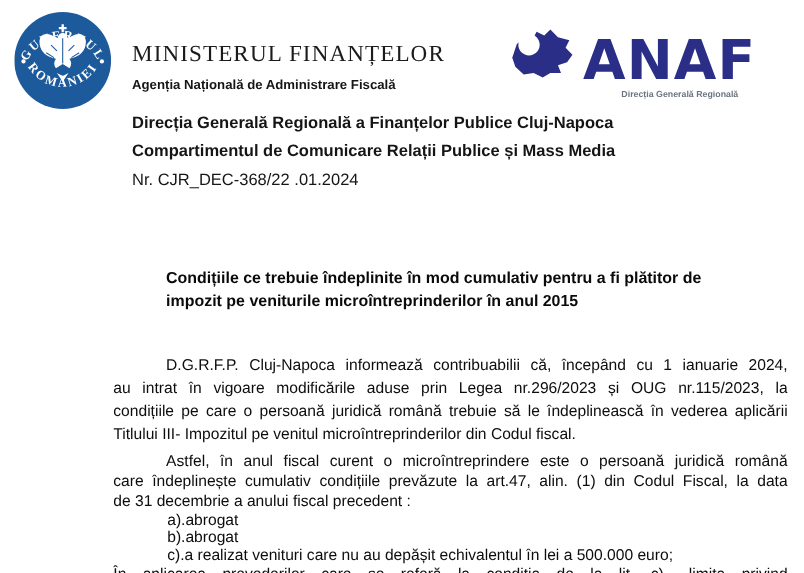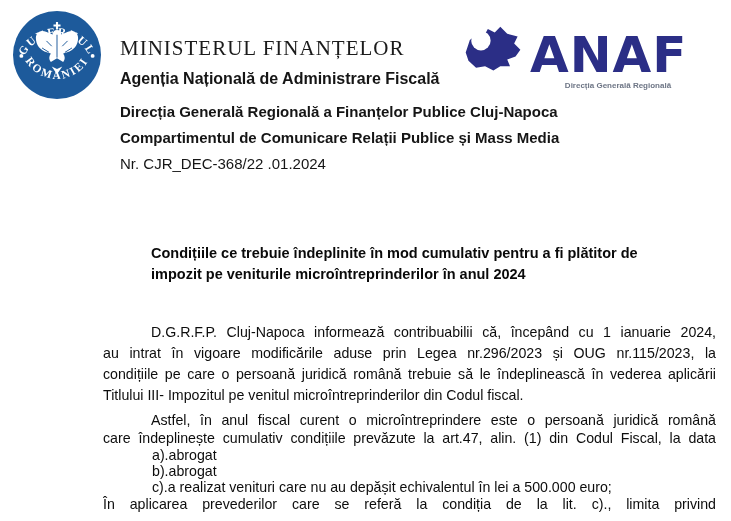--- a/index.html
+++ b/index.html
@@ -7,21 +7,21 @@
     position:relative;width:731px;height:521px;background:#ffffff;
     overflow:hidden;color:#111;
     font-family:"Liberation Sans",sans-serif;
   }
   
   .gov-logo{position:absolute;left:13px;top:11px;width:88px;height:88px;}
   .h-ministry{
     position:absolute;left:120px;top:36px;
     font-family:"Liberation Serif",serif;font-size:21px;letter-spacing:1px;color:#1b1b1b;
   }
-  .h-agency{position:absolute;left:120px;top:70px;font-size:16px;font-weight:bold;color:#151515;}
+  .h-agency{position:absolute;left:120px;top:70px;font-size:12px;font-weight:bold;color:#151515;}
   .h-directorate{position:absolute;left:120px;top:103px;font-size:15px;font-weight:bold;color:#151515;}
   .h-department{position:absolute;left:120px;top:129px;font-size:15px;font-weight:bold;color:#151515;}
   .h-docnum{position:absolute;left:120px;top:155px;font-size:15px;color:#161616;}
 
   .anaf{position:absolute;left:456px;top:20px;width:262px;}
   .anaf-row{display:flex;align-items:flex-start;}
   .anaf-map{width:72px;height:54px;flex:0 0 auto;margin-top:2px;}
   .anaf-word{
     font-family:"DejaVu Sans",sans-serif;font-weight:bold;font-size:50px;line-height:46px;
     letter-spacing:1px;color:#2B2E86;margin-left:2px;margin-top:12px;
@@ -101,33 +101,34 @@
     </div>
     <div class="anaf-caption">
       <div>Direcția Generală Regională</div>
     </div>
   </div>
 
   <div class="doc">
 
     <div class="title">
       <div class="title-line">Condițiile ce trebuie îndeplinite în mod cumulativ pentru a fi plătitor de</div>
-      <div class="title-line">impozit pe veniturile microîntreprinderilor în anul 2024</div>
+      <div class="title-line">impozit pe veniturile microîntreprinderilor în anul 2015</div>
     </div>
 
     <div class="p1">
       <div class="jl ind">D.G.R.F.P. Cluj-Napoca informează contribuabilii că, începând cu 1 ianuarie 2024,</div>
       <div class="jl">au intrat în vigoare modificările aduse prin Legea nr.296/2023 și OUG nr.115/2023, la</div>
       <div class="jl">condițiile pe care o persoană juridică română trebuie să le îndeplinească în vederea aplicării</div>
       <div class="jl last">Titlului III- Impozitul pe venitul microîntreprinderilor din Codul fiscal.</div>
     </div>
 
     <div class="p2">
       <div class="jl ind">Astfel, în anul fiscal curent o microîntreprindere este o persoană juridică română</div>
       <div class="jl">care îndeplinește cumulativ condițiile prevăzute la art.47, alin. (1) din Codul Fiscal, la data</div>
+      <div class="jl last">de 31 decembrie a anului fiscal precedent :</div>
     </div>
 
     <ul class="cond-list">
       <li>a).abrogat</li>
       <li>b).abrogat</li>
       <li>c).a realizat venituri care nu au depășit echivalentul în lei a 500.000 euro;</li>
     </ul>
 
     <div class="closing">În aplicarea prevederilor care se referă la condiția de la lit. c)., limita privind</div>
   </div>

